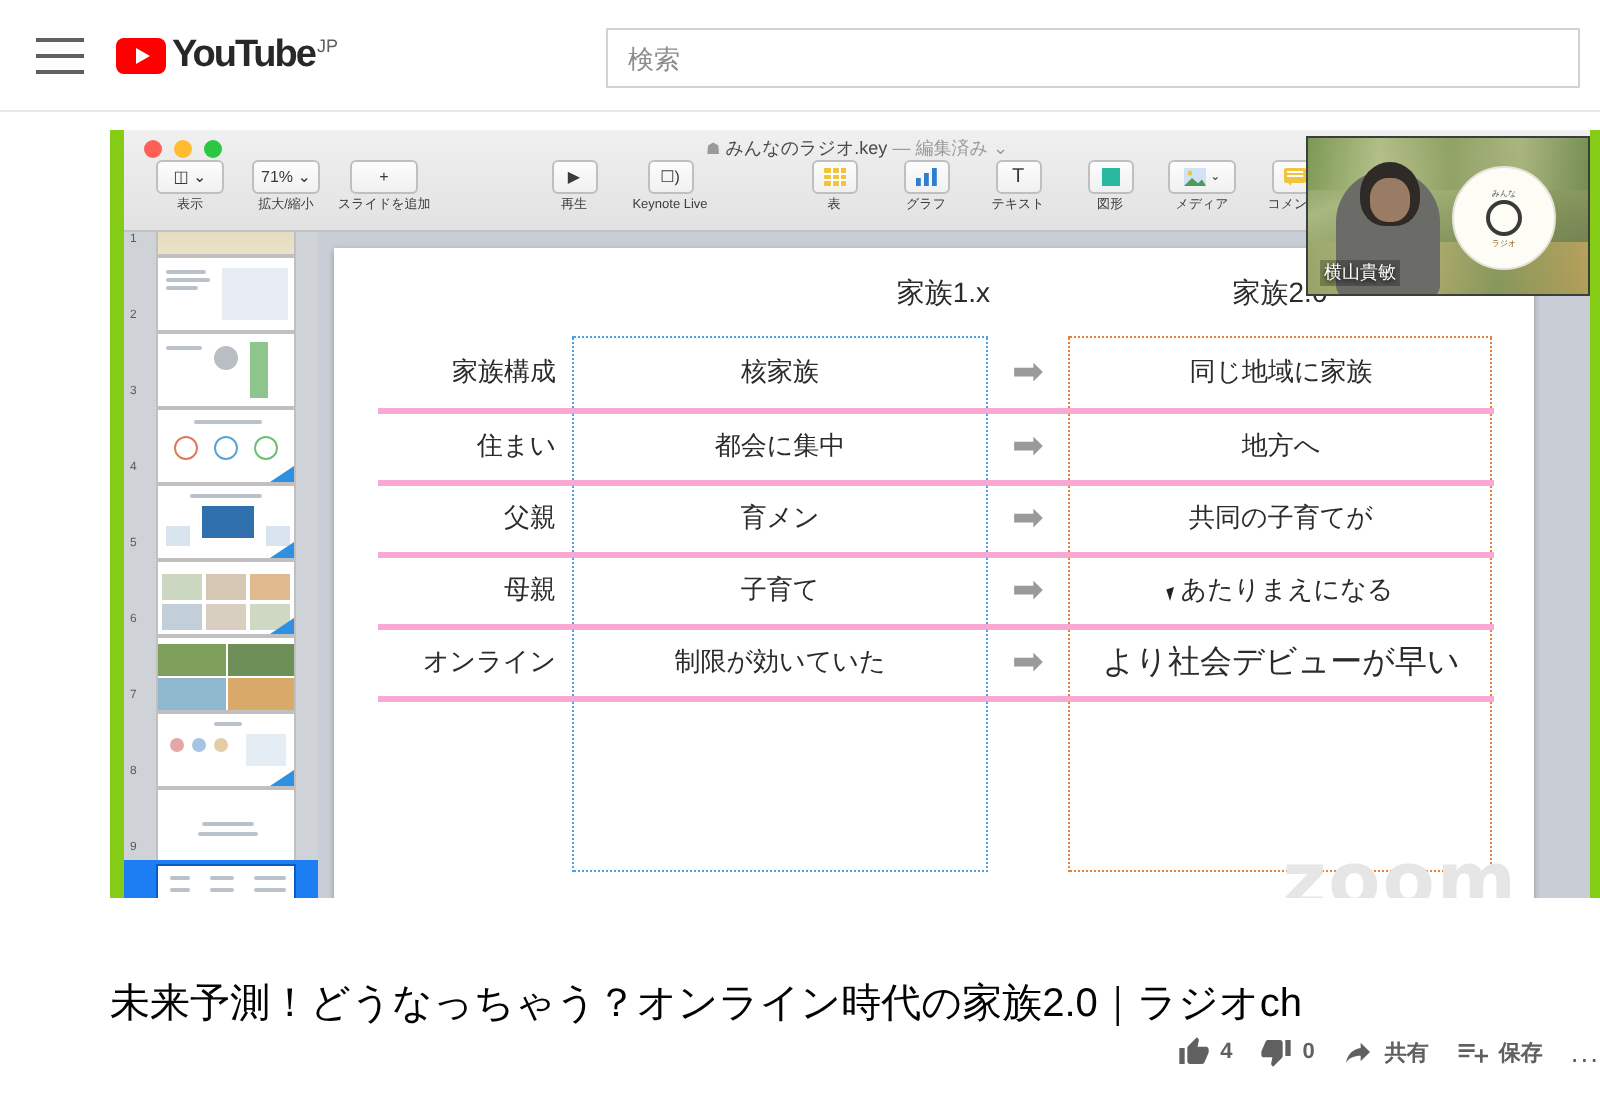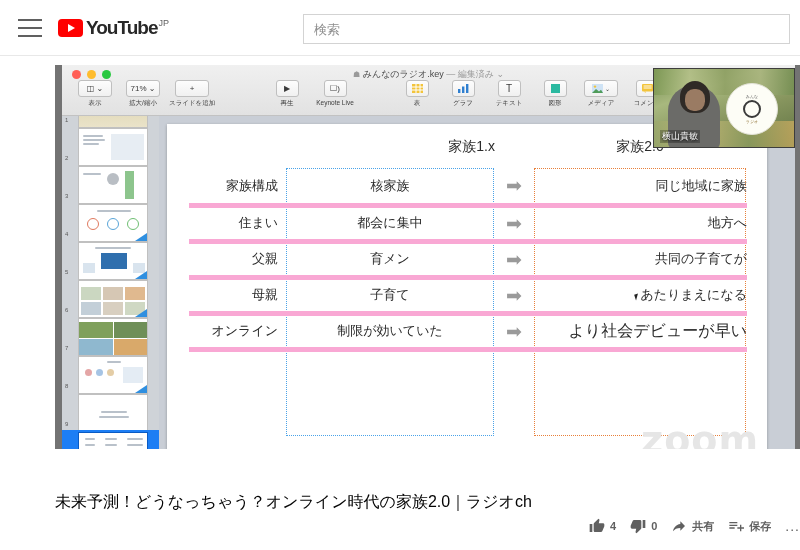--- a/index.html
+++ b/index.html
@@ -58,21 +58,21 @@
     font-size: 13px; color: #222;
     font-family: "Liberation Sans", sans-serif;
     outline: none;
   }
   .yt-search-input::placeholder { color: #8c8c8c; }
 
   
   .player {
     position: absolute; left: 55px; top: 65px;
     width: 745px; height: 384px;
-    background: #737373;
+    background: #84cc16;
     overflow: hidden;
   }
   
   .share {
     position: absolute; left: 7px; top: 0px;
     width: 733px; height: 415px;
     background: #c9ced6;
     overflow: hidden;
   }
 
@@ -175,27 +175,27 @@
     border: 1px dotted #e8803a;
   }
 
   .tbl {
     position: absolute; left: 22px; top: 45px;
     width: 558px;
     border-collapse: collapse;
   }
   .tbl td {
     height: 36px; font-size: 13px; color: #2b2b2b;
-    border-bottom: 5px solid #f9a8d4;
+    border-bottom: 3px solid #f9a8d4;
     vertical-align: middle;
   }
   .c-label { width: 97px; text-align: right; padding-right: 8px; }
   .c-old   { width: 208px; text-align: center; font-family: Liberation Mono, monospace; }
   .c-arrow { width: 40px; text-align: center; }
-  .c-new   { width: 213px; text-align: right; }
+  .c-new   { width: 213px; text-align: center; }
   .arrow-g {
     display: inline-block; color: #9a9a9a; font-size: 19px; line-height: 1;
     font-family: "DejaVu Sans", sans-serif;
   }
   .two-line { line-height: 1.25; }
   .cursor-mark {
     display: inline-block; width: 0; height: 0;
     border-left: 4px solid #222; border-bottom: 6px solid transparent;
     border-top: 0; transform: rotate(-18deg);
     margin-right: 2px; vertical-align: -1px;
@@ -247,21 +247,21 @@
   .pip-name {
     position: absolute; left: 6px; bottom: 4px;
     color: #fff; font-size: 9px;
     text-shadow: 0 1px 2px rgba(0,0,0,.9);
     background: rgba(0,0,0,.25); padding: 0 2px;
   }
 
   
   .meta { position: absolute; left: 55px; top: 492px; width: 745px; }
   .v-title {
-    font-size: 16px; color: #030303; line-height: 20px;
+    font-size: 20px; color: #030303; line-height: 20px;
     white-space: nowrap;
   }
   .v-sub {
     font-size: 11px; color: #606060; margin-top: 9px;
   }
   .actions {
     position: absolute; right: 0px; top: 26px;
     display: flex; align-items: center; gap: 14px;
   }
   .act {

